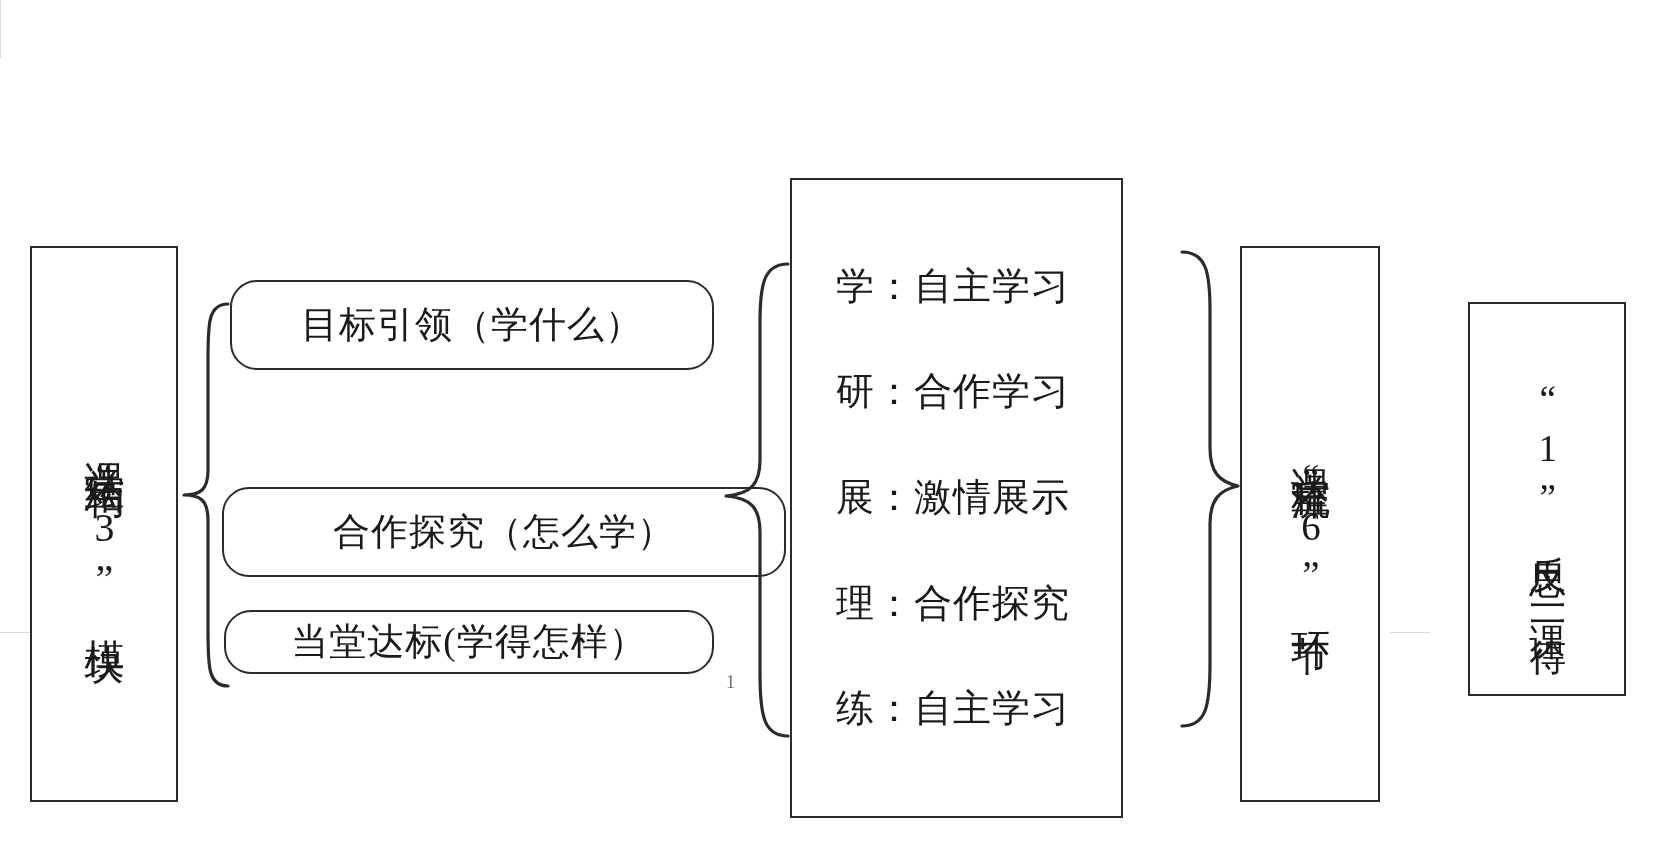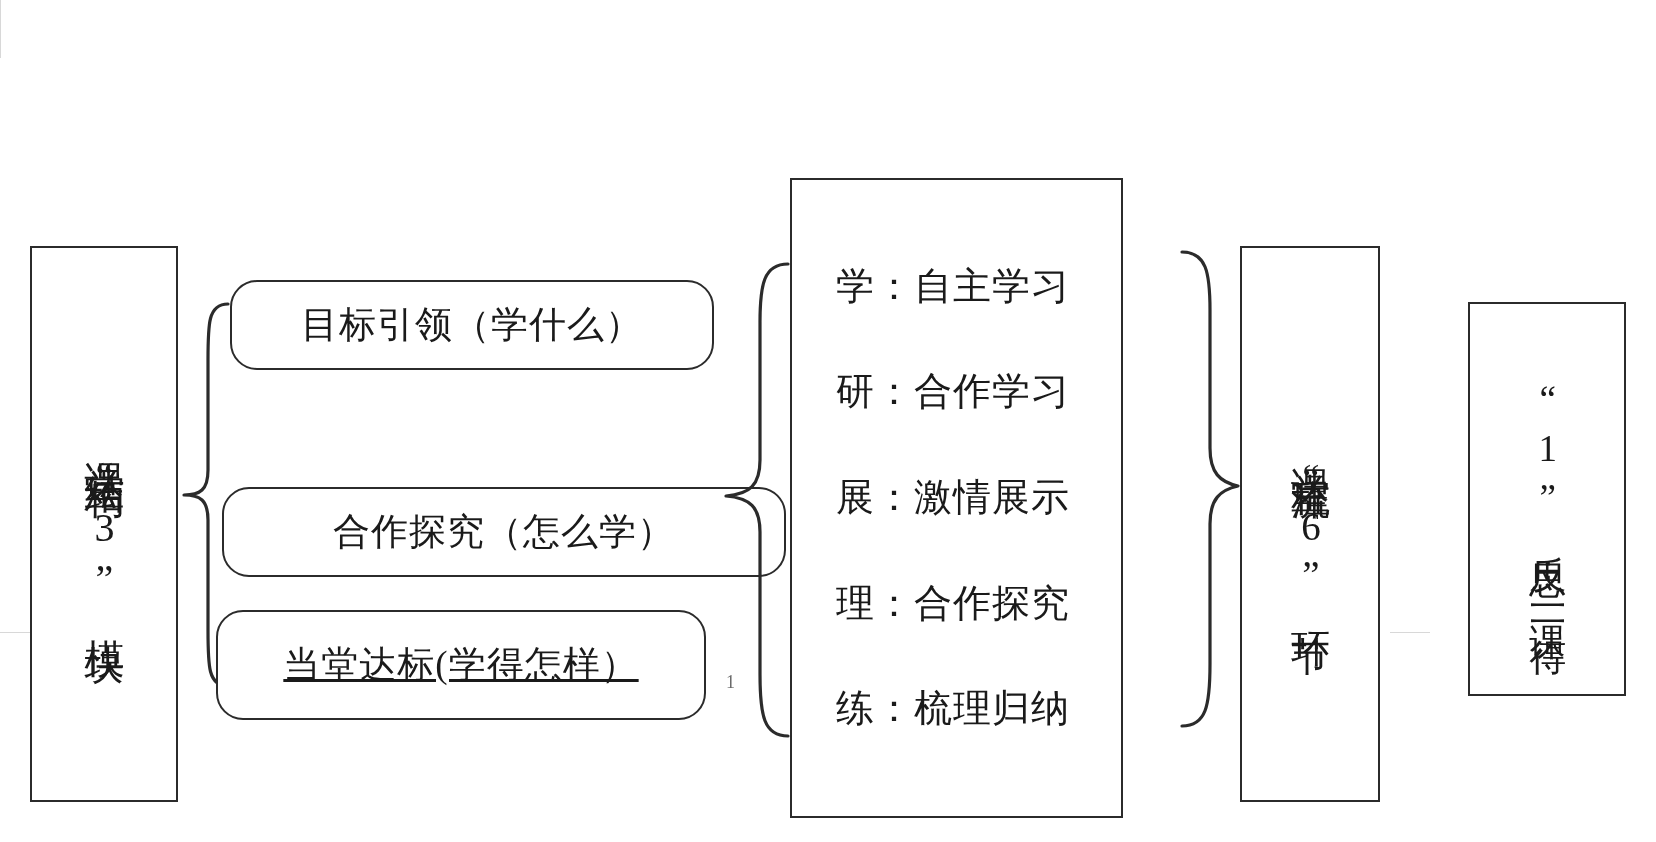--- a/index.html
+++ b/index.html
@@ -83,21 +83,21 @@
     display: flex;
     align-items: center;
     justify-content: center;
     font-size: 37px;
     letter-spacing: 1px;
     white-space: nowrap;
     border-radius: 27px;
   }
   #item-goal    { left: 230px; top: 280px;  width: 484px; height: 90px; }
   #item-coop    { left: 222px; top: 445px;  width: 564px; height: 90px; margin-top: 42px; }
-  #item-reach   { left: 216px; top: 610px;  width: 490px; height: 110px; text-decoration: underline; }
+  #item-reach   { left: 224px; top: 610px;  width: 490px; height: 64px; }
 
   
   #steps-box {
     left: 790px;
     top: 178px;
     width: 333px;
     height: 640px;
     display: flex;
     flex-direction: column;
     justify-content: space-evenly;
@@ -198,21 +198,21 @@
 
   <svg class="brace-svg" id="brace-mid" viewBox="0 0 80 480">
     <path d="M74 4 C50 4 46 24 46 62 L46 200 C46 225 36 234 12 236 C36 238 46 247 46 272 L46 414 C46 456 50 476 74 476"></path>
   </svg>
 
   <div class="box" id="steps-box">
     <div class="step-line">学：自主学习</div>
     <div class="step-line">研：合作学习</div>
     <div class="step-line">展：激情展示</div>
     <div class="step-line">理：合作探究</div>
-    <div class="step-line">练：梳理归纳</div>
+    <div class="step-line">练：自主学习</div>
   </div>
 
   <svg class="brace-svg" id="brace-right" viewBox="0 0 68 482">
     <path d="M6 4 C30 4 34 24 34 62 L34 200 C34 225 44 234 62 238 C44 242 34 251 34 276 L34 416 C34 458 30 478 6 478"></path>
   </svg>
 
   <div class="box vbox" id="flow-box">
     <div class="vtext">课堂流程“6”环节</div>
   </div>
 

